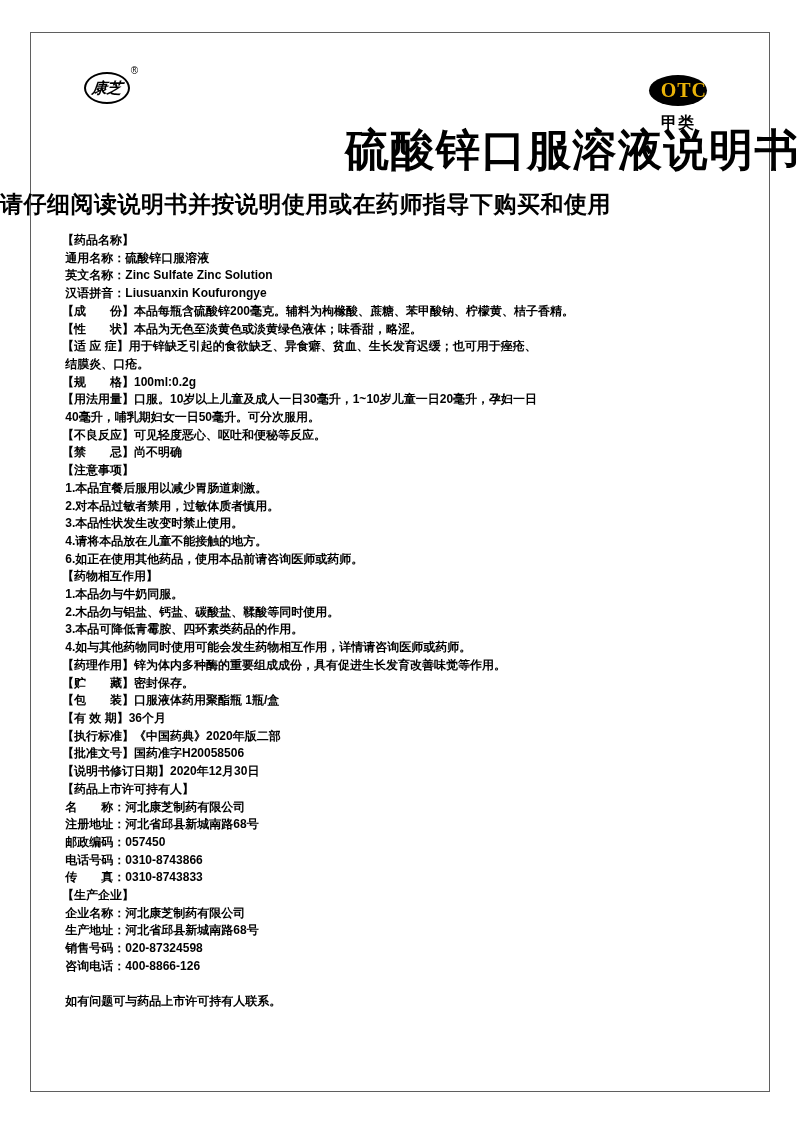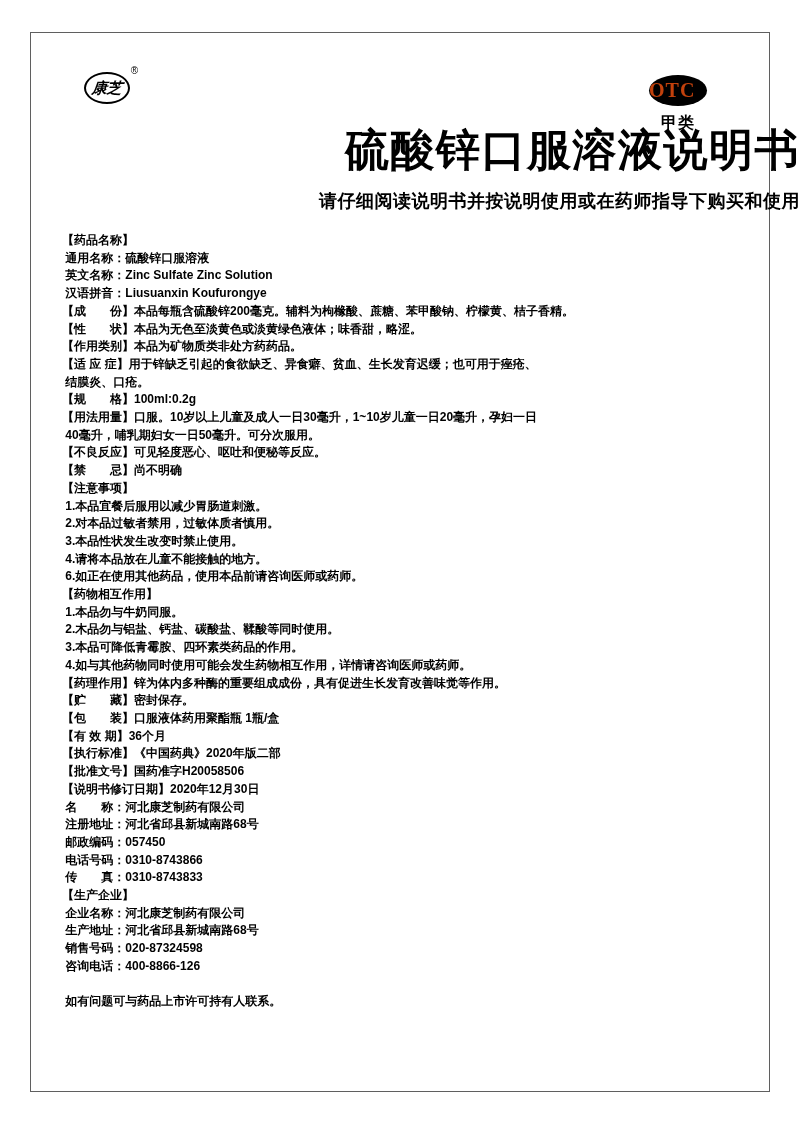--- a/index.html
+++ b/index.html
@@ -37,40 +37,40 @@
   }
   .reg{
     position:absolute;right:-10px;top:-9px;
     font-size:10px;font-style:normal;font-weight:normal;
   }
   
   .otc{position:absolute;left:649px;top:75px;width:58px;text-align:center;}
   .otc-oval{
     width:58px;height:31px;
     background:#000;border-radius:50%;
-    color:#c2410c;
+    color:#eab308;
     font-family:"Liberation Serif","DejaVu Serif",serif;
     font-weight:bold;font-size:20px;line-height:31px;
-    text-align:left;letter-spacing:1px;
+    text-align:right;letter-spacing:1px;
   }
   .otc-class{
     margin-top:7px;
     font-size:16px;font-weight:bold;letter-spacing:1px;
   }
   
   .title{
     position:absolute;left:0;right:0;top:126px;
     margin:0;text-align:right;
     font-size:44px;font-weight:bold;letter-spacing:1.5px;
     line-height:1.1;
   }
   .subtitle{
     position:absolute;left:0;right:0;top:189px;
-    text-align:right;
-    font-size:18px;font-weight:bold;letter-spacing:0.5px;
+    text-align:left;
+    font-size:23px;font-weight:bold;letter-spacing:0.5px;
   }
   
   .doc-body{
     position:absolute;left:62px;top:232px;width:702px;
     font-size:12px;font-weight:bold;
     line-height:17.7px;
   }
   .doc-body .line{
     white-space:pre;
     min-height:17.7px;
@@ -98,21 +98,20 @@
 
   <div class="subtitle">请仔细阅读说明书并按说明使用或在药师指导下购买和使用</div>
 
   <div class="doc-body">
       <div class="line">【药品名称】</div>
       <div class="line"> 通用名称：硫酸锌口服溶液</div>
       <div class="line"> 英文名称：Zinc Sulfate Zinc Solution</div>
       <div class="line"> 汉语拼音：Liusuanxin Koufurongye</div>
       <div class="line">【成　　份】本品每瓶含硫酸锌200毫克。辅料为枸橼酸、蔗糖、苯甲酸钠、柠檬黄、桔子香精。</div>
       <div class="line">【性　　状】本品为无色至淡黄色或淡黄绿色液体；味香甜，略涩。</div>
-      <div class="line">【作用类别】本品为矿物质类非处方药药品。</div>
       <div class="line">【适 应 症】用于锌缺乏引起的食欲缺乏、异食癖、贫血、生长发育迟缓；也可用于痤疮、</div>
       <div class="line"> 结膜炎、口疮。</div>
       <div class="line">【规　　格】100ml:0.2g</div>
       <div class="line">【用法用量】口服。10岁以上儿童及成人一日30毫升，1~10岁儿童一日20毫升，孕妇一日</div>
       <div class="line"> 40毫升，哺乳期妇女一日50毫升。可分次服用。</div>
       <div class="line">【不良反应】可见轻度恶心、呕吐和便秘等反应。</div>
       <div class="line">【禁　　忌】尚不明确</div>
       <div class="line">【注意事项】</div>
       <div class="line"> 1.本品宜餐后服用以减少胃肠道刺激。</div>
       <div class="line"> 2.对本品过敏者禁用，过敏体质者慎用。</div>
@@ -124,20 +123,21 @@
       <div class="line"> 2.木品勿与铝盐、钙盐、碳酸盐、鞣酸等同时使用。</div>
       <div class="line"> 3.本品可降低青霉胺、四环素类药品的作用。</div>
       <div class="line"> 4.如与其他药物同时使用可能会发生药物相互作用，详情请咨询医师或药师。</div>
       <div class="line">【药理作用】锌为体内多种酶的重要组成成份，具有促进生长发育改善味觉等作用。</div>
       <div class="line">【贮　　藏】密封保存。</div>
       <div class="line">【包　　装】口服液体药用聚酯瓶 1瓶/盒</div>
       <div class="line">【有 效 期】36个月</div>
       <div class="line">【执行标准】《中国药典》2020年版二部</div>
       <div class="line">【批准文号】国药准字H20058506</div>
       <div class="line">【说明书修订日期】2020年12月30日</div>
+      <div class="line">【药品上市许可持有人】</div>
       <div class="line"> 名　　称：河北康芝制药有限公司</div>
       <div class="line"> 注册地址：河北省邱县新城南路68号</div>
       <div class="line"> 邮政编码：057450</div>
       <div class="line"> 电话号码：0310-8743866</div>
       <div class="line"> 传　　真：0310-8743833</div>
       <div class="line">【生产企业】</div>
       <div class="line"> 企业名称：河北康芝制药有限公司</div>
       <div class="line"> 生产地址：河北省邱县新城南路68号</div>
       <div class="line"> 销售号码：020-87324598</div>
       <div class="line"> 咨询电话：400-8866-126</div>

